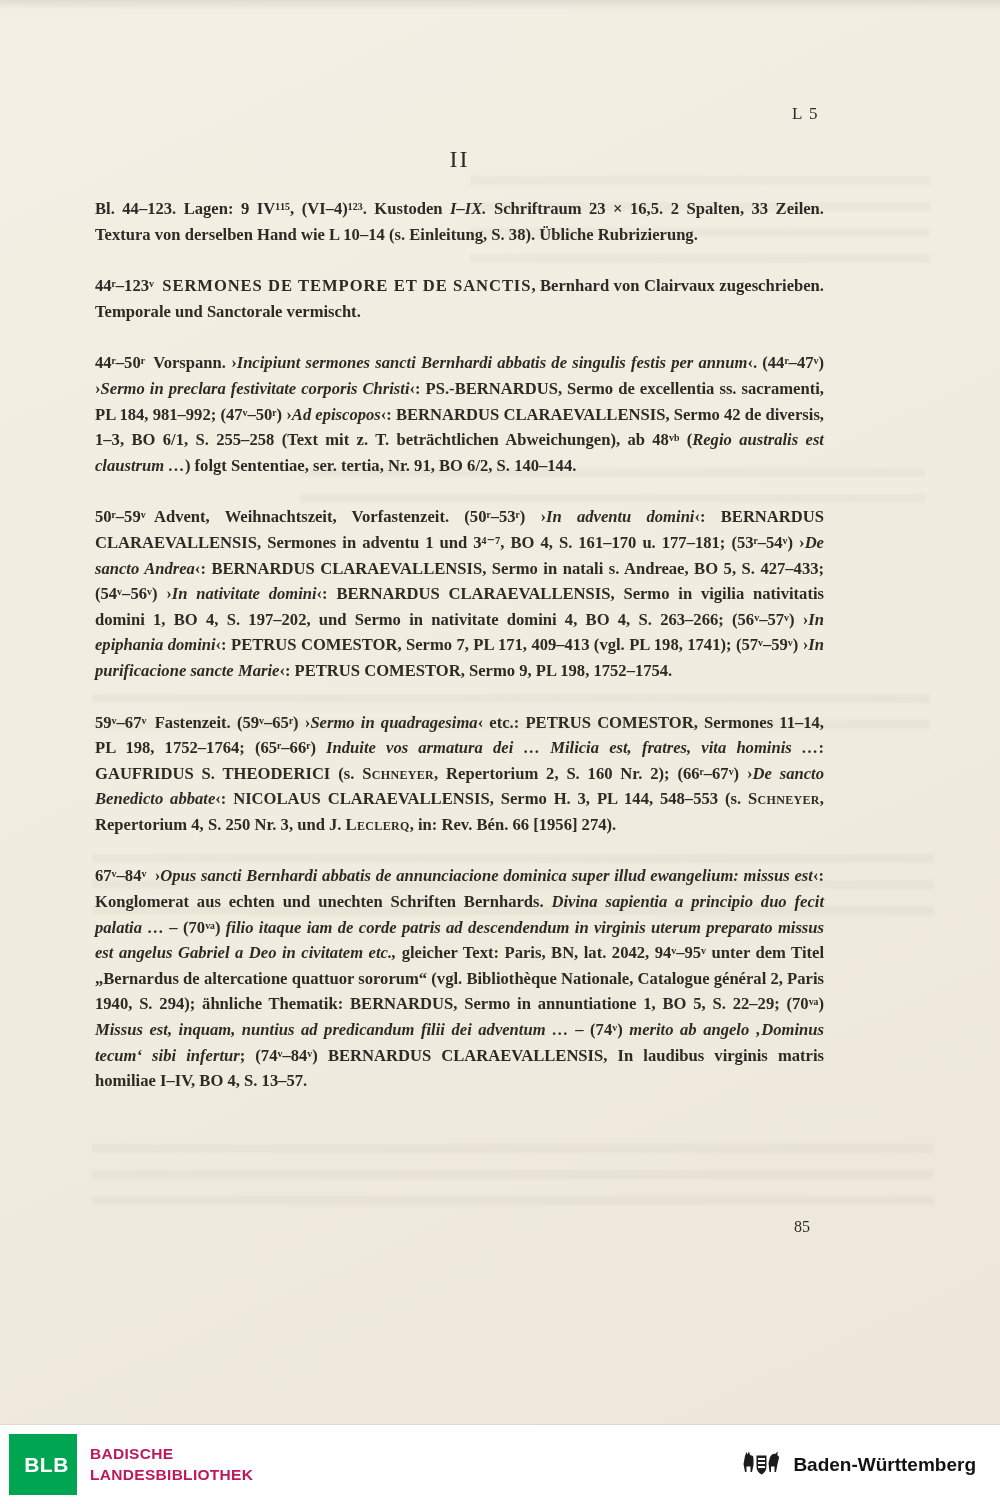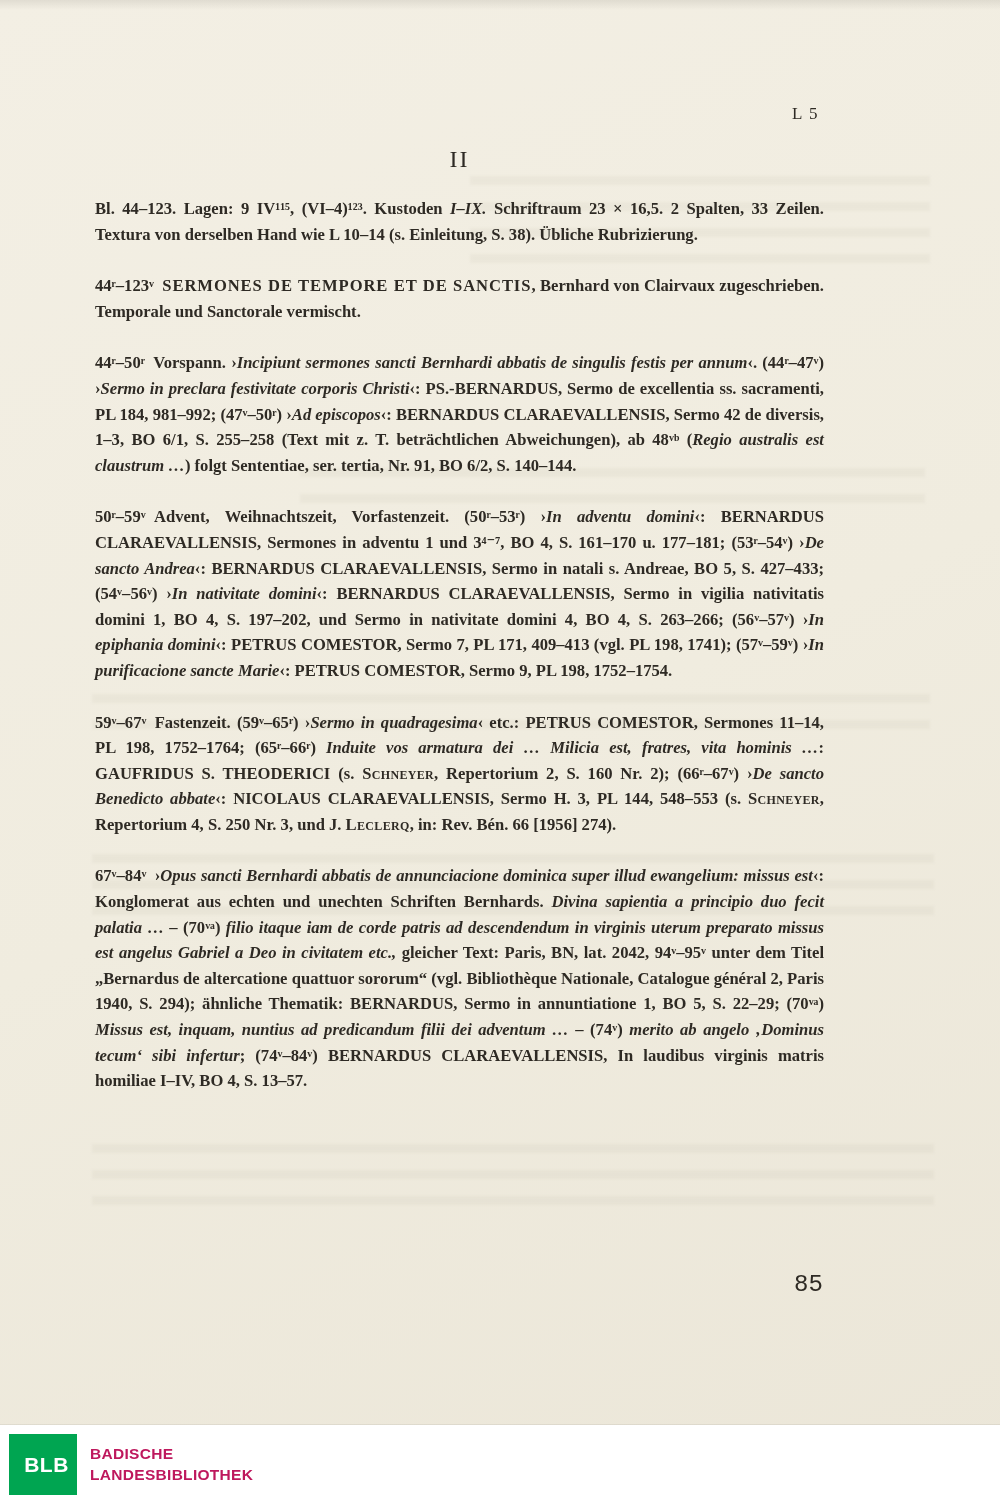--- a/index.html
+++ b/index.html
@@ -39,23 +39,22 @@
     line-height: 25.6px;
     text-align: justify;
     hyphens: auto;
     font-weight: bold;
   }
   .i  { font-style: italic; }
   .sc { font-variant: small-caps; letter-spacing: 0.02em; }
   .spaced { letter-spacing: 0.055em; }
 
   .page-number {
-    position: absolute; top: 1271px; left: 794px;
-    font-size: 24px;
-    font-family: Liberation Mono, monospace;
+    position: absolute; top: 1218px; left: 794px;
+    font-size: 16px;
   }
 
   
   .bleed {
     position: absolute;
     background: repeating-linear-gradient(
       to bottom,
       rgba(128,120,100,0.11) 0 9px,
       rgba(128,120,100,0) 9px 26px
     );
@@ -121,15 +120,31 @@
     </div>
 
   <div class="page-number">85</div>
 
   <div class="footer">
     <div class="blb-logo" style="background-color: rgb(0, 165, 81);">BLB</div>
     <div class="library-name">
       <div>BADISCHE</div>
       <div>LANDESBIBLIOTHEK</div>
     </div>
+    <div class="footer-right">
+      <span class="coat-of-arms">
+        <svg width="46" height="34" viewBox="0 0 46 34" aria-hidden="true">
+
+          <path d="M7,8 l1.5,-4 l1,2.5 l1.5,-3 l1,3.5 l3,1 l0.5,3 l0,6 l-1.5,7 l-1.5,0 l0,-5.5 l-4,0 l0,5.5 l-1.5,0 l-1.5,-8 z" fill="#1c1c1c"></path>
+
+          <path d="M18.5,7.5 h10 v10.5 q0,6 -5,8.5 q-5,-2.5 -5,-8.5 z" fill="#1c1c1c"></path>
+          <rect x="20" y="10" width="7" height="2" fill="#ffffff"></rect>
+          <rect x="20" y="14" width="7" height="2" fill="#ffffff"></rect>
+          <rect x="20" y="18" width="7" height="2" fill="#ffffff"></rect>
+
+          <path d="M32,9 q2.5,-4 5,-3 l3,-2.5 l-0.8,3.5 l2,2 l-1.7,7 l-1.5,8 l-1.5,0 l0,-5.5 l-3.5,0 l0,5.5 l-1.5,0 l-1,-9 z" fill="#1c1c1c"></path>
+        </svg>
+      </span>
+      <span class="state-name">Baden-Württemberg</span>
+    </div>
   </div>
 
 </div>
 
 </body></html>

